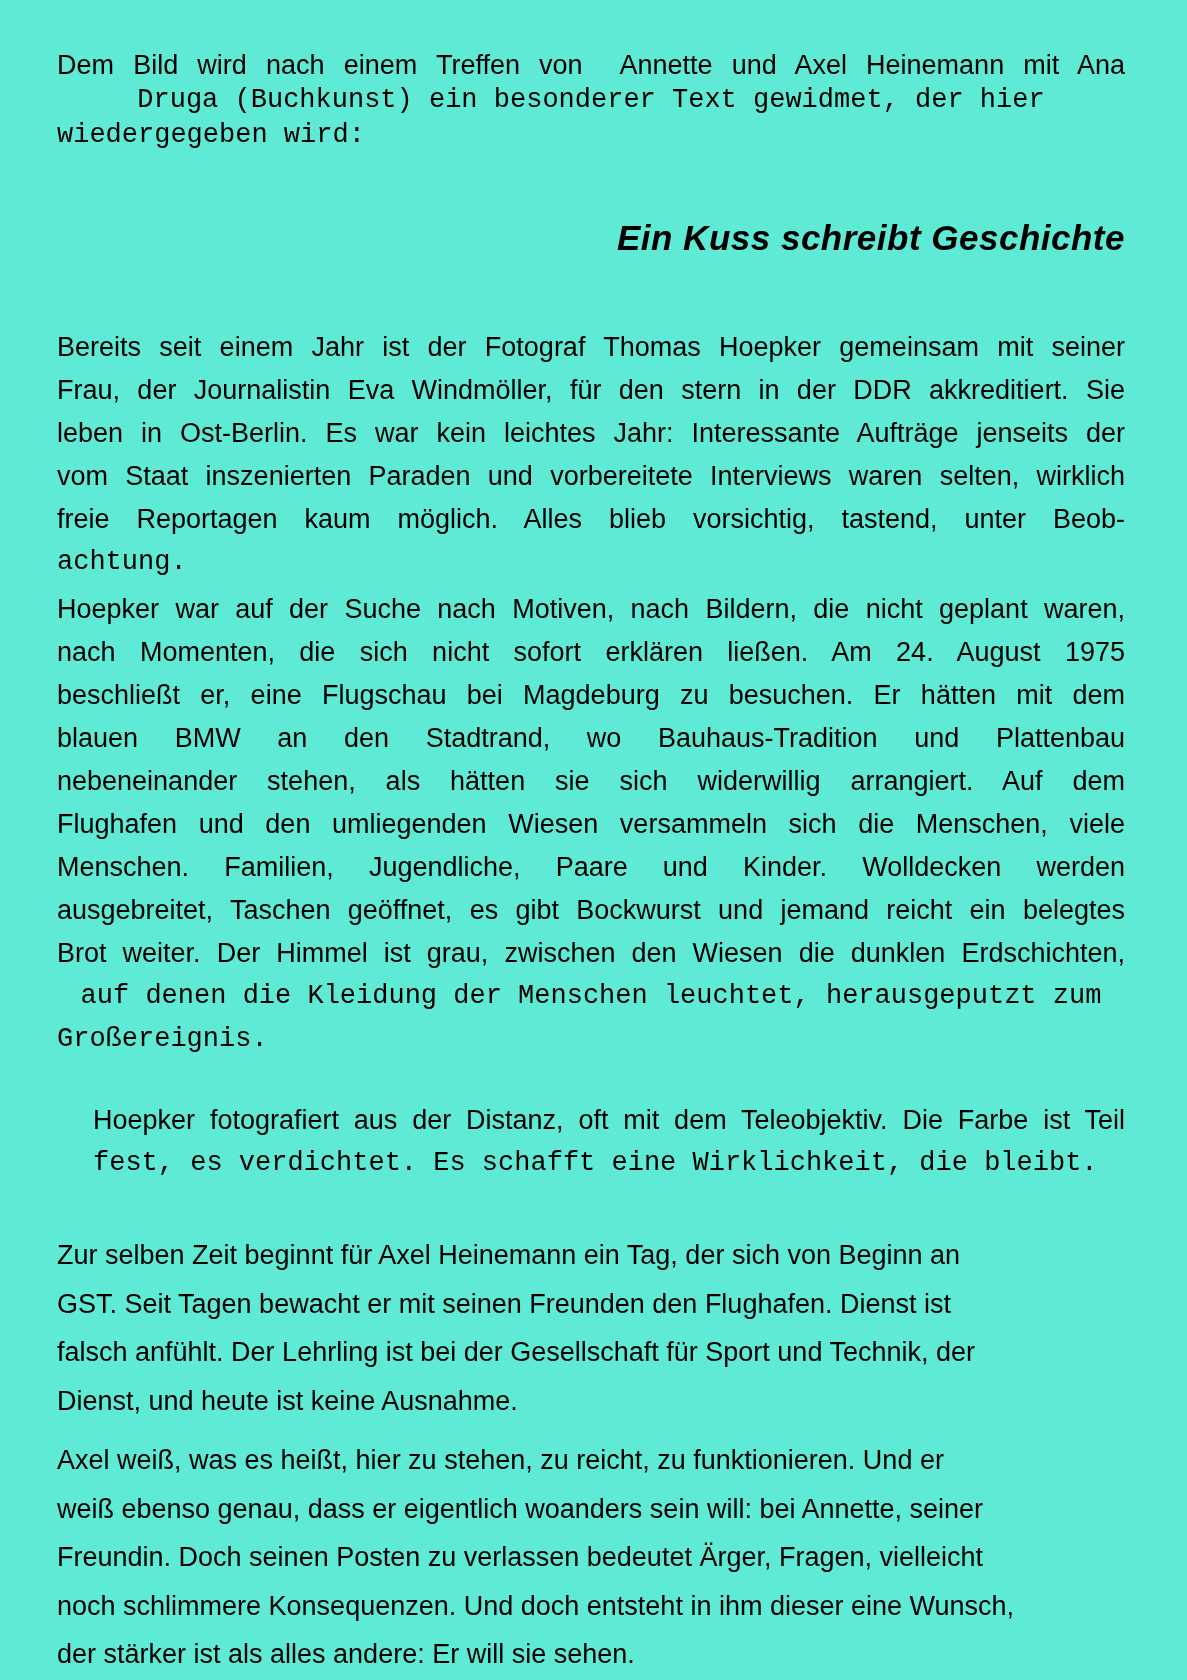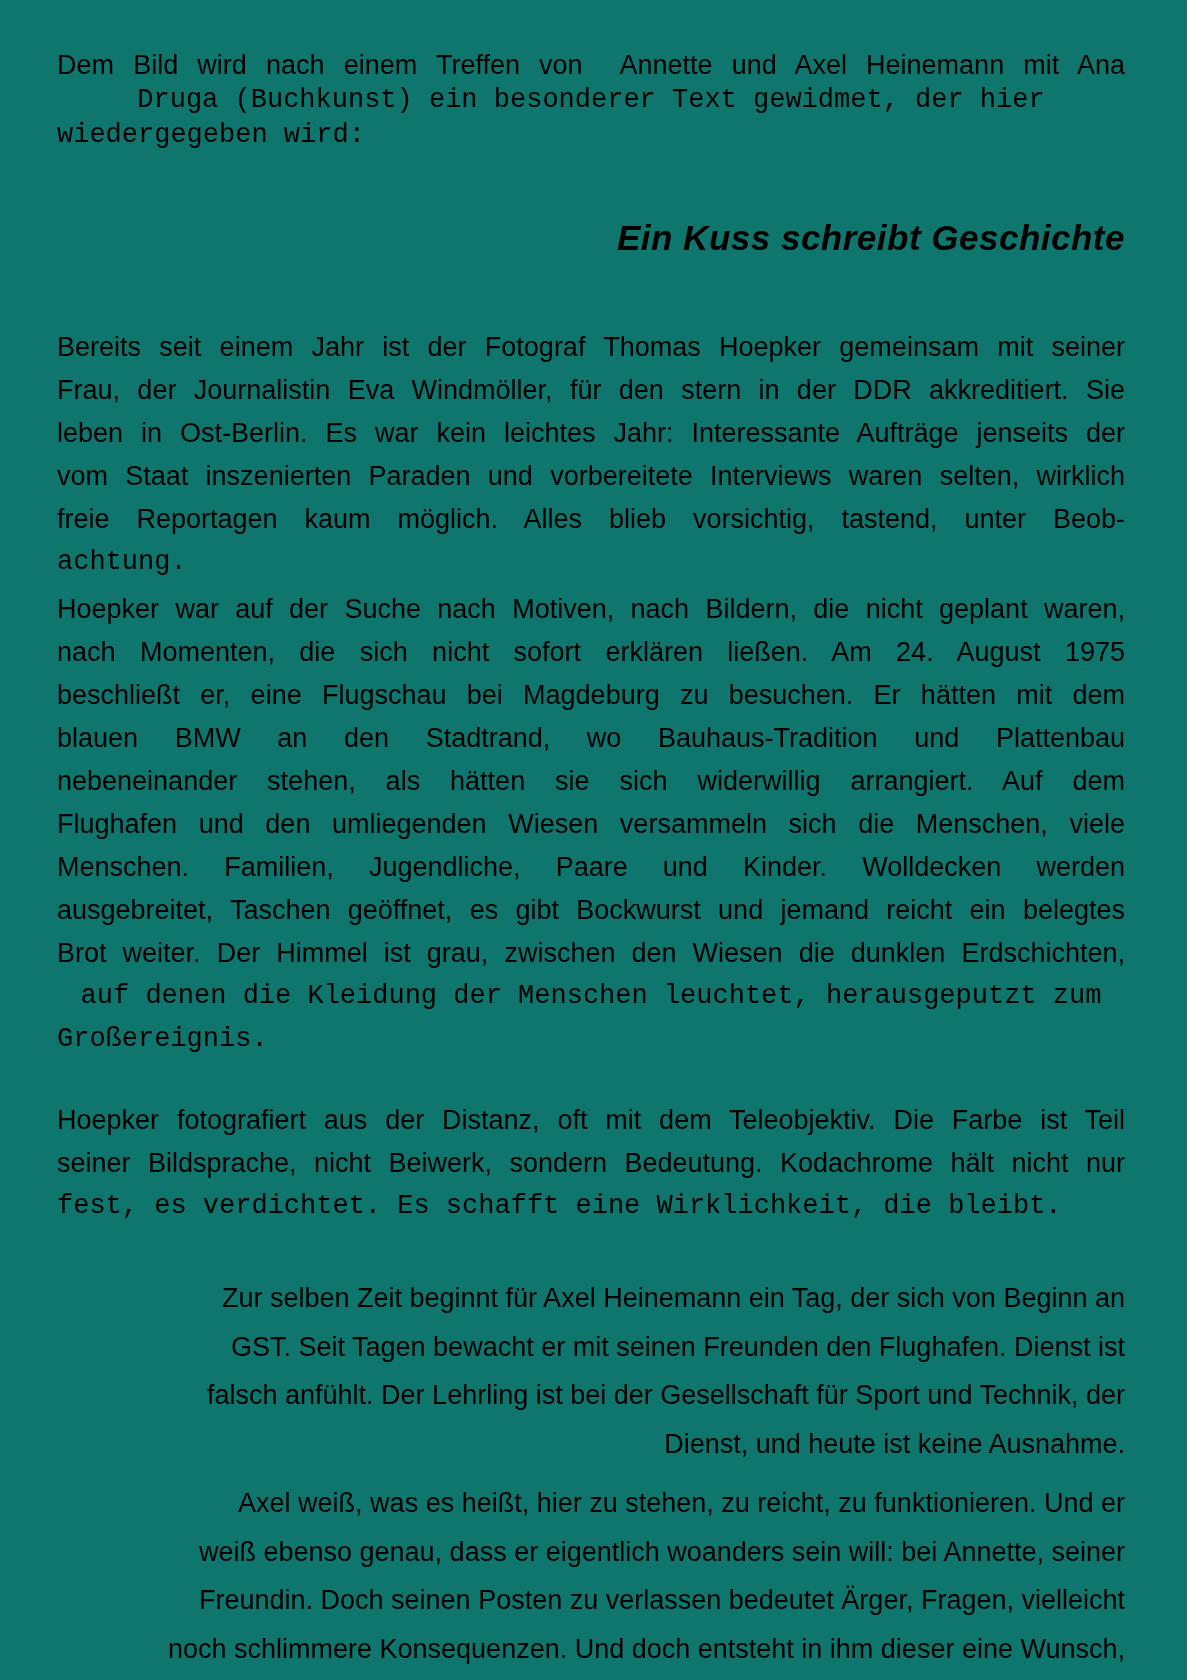--- a/index.html
+++ b/index.html
@@ -13,53 +13,53 @@
     overflow: hidden;
     color: #000000;
     font-family: "Liberation Sans", "DejaVu Sans", sans-serif;
     -webkit-font-smoothing: antialiased;
   }
   .page {
     box-sizing: border-box;
     width: 1187px;
     height: 1680px;
     padding: 48px 62px 0 57px;
-    background: #0f766e;
+    background: #5eead4;
   }
   .para { margin: 0; }
   .para .line {
     min-height: 1em;
   }
   
   .para.justify .line {
     text-align: justify;
     text-align-last: justify;
   }
   .para.justify .line:last-child {
     text-align: center;
     text-align-last: left;
     font-family: Liberation Mono, monospace;
   }
   .para.left .line {
-    text-align: right;
+    text-align: left;
   }
   .p-intro   { font-size: 27px; line-height: 35px;   margin-bottom: 64px; }
   .doc-title {
     font-size: 35px;
     line-height: 42px;
     font-weight: bold;
     font-style: italic;
     text-align: right;
     margin: 0 0 67px 0;
     letter-spacing: 0.5px;
   }
   .p-body    { font-size: 27px; line-height: 43px; }
   .p-akk     { margin-top: 0; }
   .p-motive  { margin-top: 4px; }
-  .p-distanz { margin-top: 38px; }
+  .p-distanz { margin-top: 38px; margin-left: 36px; }
   .p-wide    { font-size: 27px; line-height: 48.5px; }
   .p-zeit    { margin-top: 46px; }
   .p-axel    { margin-top: 11px; }
 </style>
 </head>
 <body>
 
 <main class="page">
 
   <section class="para p-intro justify">
@@ -86,21 +86,20 @@
       <div class="line">nebeneinander stehen, als hätten sie sich widerwillig arrangiert. Auf dem</div>
       <div class="line">Flughafen und den umliegenden Wiesen versammeln sich die Menschen, viele</div>
       <div class="line">Menschen. Familien, Jugendliche, Paare und Kinder. Wolldecken werden</div>
       <div class="line">ausgebreitet, Taschen geöffnet, es gibt Bockwurst und jemand reicht ein belegtes</div>
       <div class="line">Brot weiter. Der Himmel ist grau, zwischen den Wiesen die dunklen Erdschichten,</div>
       <div class="line">auf denen die Kleidung der Menschen leuchtet, herausgeputzt zum Großereignis.</div>
     </section>
 
   <section class="para p-body p-distanz justify">
       <div class="line">Hoepker fotografiert aus der Distanz, oft mit dem Teleobjektiv. Die Farbe ist Teil</div>
-      <div class="line">seiner Bildsprache, nicht Beiwerk, sondern Bedeutung. Kodachrome hält nicht nur</div>
       <div class="line">fest, es verdichtet. Es schafft eine Wirklichkeit, die bleibt.</div>
     </section>
 
   <section class="para p-wide p-zeit left">
       <div class="line">Zur selben Zeit beginnt für Axel Heinemann ein Tag, der sich von Beginn an</div>
       <div class="line">GST. Seit Tagen bewacht er mit seinen Freunden den Flughafen. Dienst ist</div>
       <div class="line">falsch anfühlt. Der Lehrling ist bei der Gesellschaft für Sport und Technik, der</div>
       <div class="line">Dienst, und heute ist keine Ausnahme.</div>
     </section>
 

